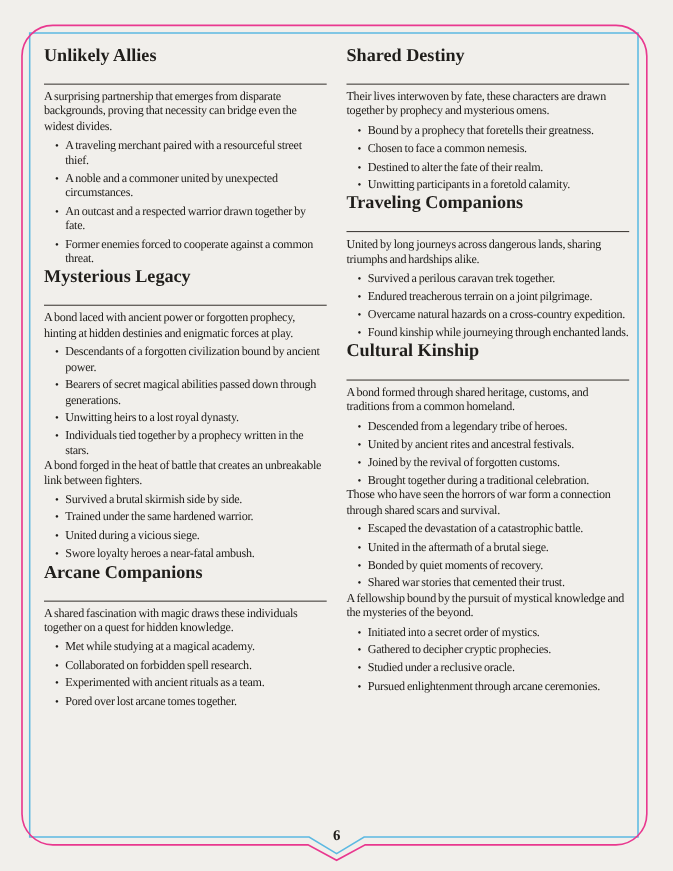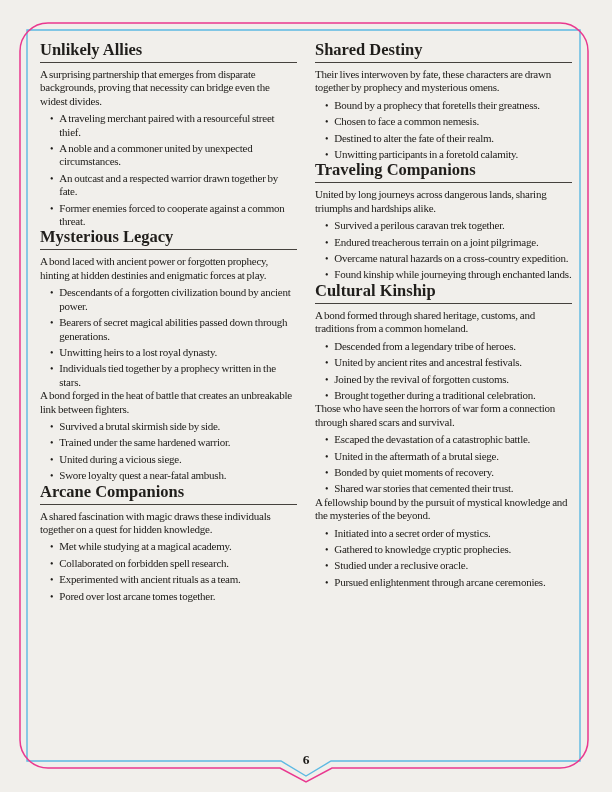--- a/index.html
+++ b/index.html
@@ -20,21 +20,21 @@
     position: absolute; left: 40px; top: 41px; width: 532px;
     display: flex; gap: 18px;
   }
   .col { width: 257px; }
 
   .sec { margin: 0; }
   .sec + .sec { }
 
   .sec-title {
     font-size: 16.5px; line-height: 18px; font-weight: bold;
-    margin: 0 0 5px 0; padding-bottom: 3px;
+    margin: 0 0 5px 0; padding-bottom: 17px;
     border-bottom: 1px solid var(--rule, #45413d);
     color: #201e1b;
   }
   .sec-desc {
     margin: 0 0 4px 0;
     font-size: 11px; line-height: 1.22;
     letter-spacing: -0.25px; word-spacing: -0.5px;
   }
   .sec-list { list-style: none; margin: 0; padding: 0 0 0 10px; }
   .bullet {
@@ -121,21 +121,21 @@
           <li class="bullet">
               <span class="dot">•</span>
               <span class="bullet-text">Trained under the same hardened warrior.</span>
             </li>
           <li class="bullet">
               <span class="dot">•</span>
               <span class="bullet-text">United during a vicious siege.</span>
             </li>
           <li class="bullet">
               <span class="dot">•</span>
-              <span class="bullet-text">Swore loyalty quest a near-fatal ambush.</span>
+              <span class="bullet-text">Swore loyalty heroes a near-fatal ambush.</span>
             </li>
         </ul>
       </section>
 
       <section class="sec">
         <h2 class="sec-title">Arcane Companions</h2>
         <p class="sec-desc">A shared fascination with magic draws these individuals together on a quest for hidden knowledge.</p>
         <ul class="sec-list">
           <li class="bullet">
               <span class="dot">•</span>
@@ -253,21 +253,21 @@
 
       <section class="sec">
         <p class="sec-desc">A fellowship bound by the pursuit of mystical knowledge and the mysteries of the beyond.</p>
         <ul class="sec-list">
           <li class="bullet">
               <span class="dot">•</span>
               <span class="bullet-text">Initiated into a secret order of mystics.</span>
             </li>
           <li class="bullet">
               <span class="dot">•</span>
-              <span class="bullet-text">Gathered to knowledge cryptic prophecies.</span>
+              <span class="bullet-text">Gathered to decipher cryptic prophecies.</span>
             </li>
           <li class="bullet">
               <span class="dot">•</span>
               <span class="bullet-text">Studied under a reclusive oracle.</span>
             </li>
           <li class="bullet">
               <span class="dot">•</span>
               <span class="bullet-text">Pursued enlightenment through arcane ceremonies.</span>
             </li>
         </ul>

